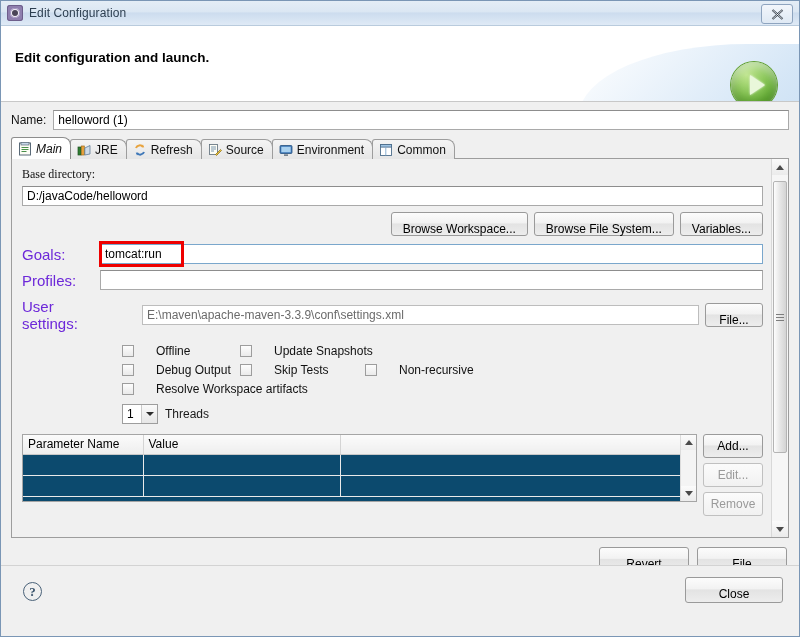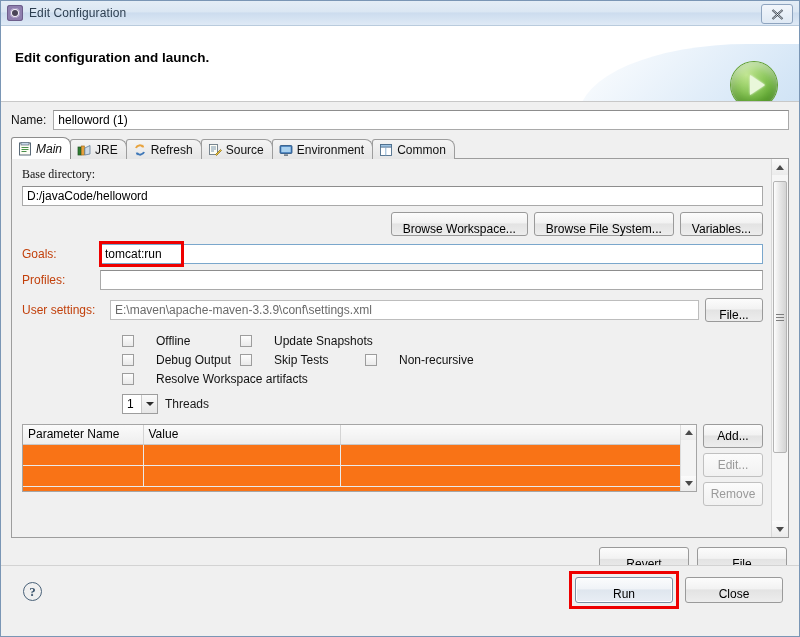--- a/index.html
+++ b/index.html
@@ -223,21 +223,21 @@
     cursor: default;
   }
 
   .browse-row {
     display: flex;
     justify-content: flex-end;
     gap: 6px;
     margin-top: 6px;
   }
 
-  .lab-col { width: 78px; font-size: 12px; color:#c2410c; flex:none; }
+  .lab-col { width: 78px; font-size: 15px; color:#6d28d9; flex:none; }
 
   .goal-wrap { position: relative; flex: 1; }
   .annot-red {
     position: absolute;
     border: 3px solid #ee0000;
     box-sizing: border-box;
     pointer-events: none;
   }
 
   .input-disabled {
@@ -279,21 +279,21 @@
   }
   .caret-dn {
     width:0;height:0;border-left:4px solid transparent;border-right:4px solid transparent;border-top:4px solid #2b2b2b;
   }
 
   
   .tbl-area { display: flex; gap: 6px; margin-top: 10px; }
   .tbl-outer {
     flex: 1;
     border: 1px solid #a5a5a5;
-    background: #f97316;
+    background: #0c4a6e;
     height: 66px;
     overflow: hidden;
     position: relative;
   }
   table.params { border-collapse: collapse; width: 100%; table-layout: fixed; }
   table.params th {
     font-weight: normal;
     font-size: 12px;
     text-align: left;
     padding: 2px 5px;
@@ -520,21 +520,21 @@
           </span>
         </div>
 
         <div class="row mt6">
           <span class="lab-col">Profiles:</span>
           <input class="text-input" style="flex: 1 1 0%;" type="text" value="">
         </div>
 
         <div class="row mt8">
           <span class="lab-col" style="width:88px;">User settings:</span>
-          <input class="text-input input-disabled" style="flex: 1 1 0%; margin-right: 6px;" type="text" value="E:\maven\apache-maven-3.3.9\conf\settings.xml">
+          <input class="text-input input-disabled" style="flex: 1 1 0%; margin-right: 6px; margin-left: 32px;" type="text" value="E:\maven\apache-maven-3.3.9\conf\settings.xml">
           <button class="btn" style="min-width:58px;">File...</button>
         </div>
 
         <div class="checks">
           <div class="cbrow">
             <label class="cb" style="width:118px;">
               <span class="box"></span>
               <span>Offline</span>
             </label>
             <label class="cb">
@@ -641,21 +641,17 @@
 
     <div class="apply-row">
       <button class="btn">Revert</button>
       <button class="btn">File</button>
     </div>
   </div>
 
   <div class="footer">
     <div class="help-icon">?</div>
     <div class="footer-btns">
-      <span class="run-wrap">
-        <button class="btn run-btn">Run</button>
-        <span class="annot-red" style="left:-6px;top:-6px;width:110px;height:38px;"></span>
-      </span>
       <button class="btn">Close</button>
     </div>
   </div>
 
 </div>
 
 </body></html>

